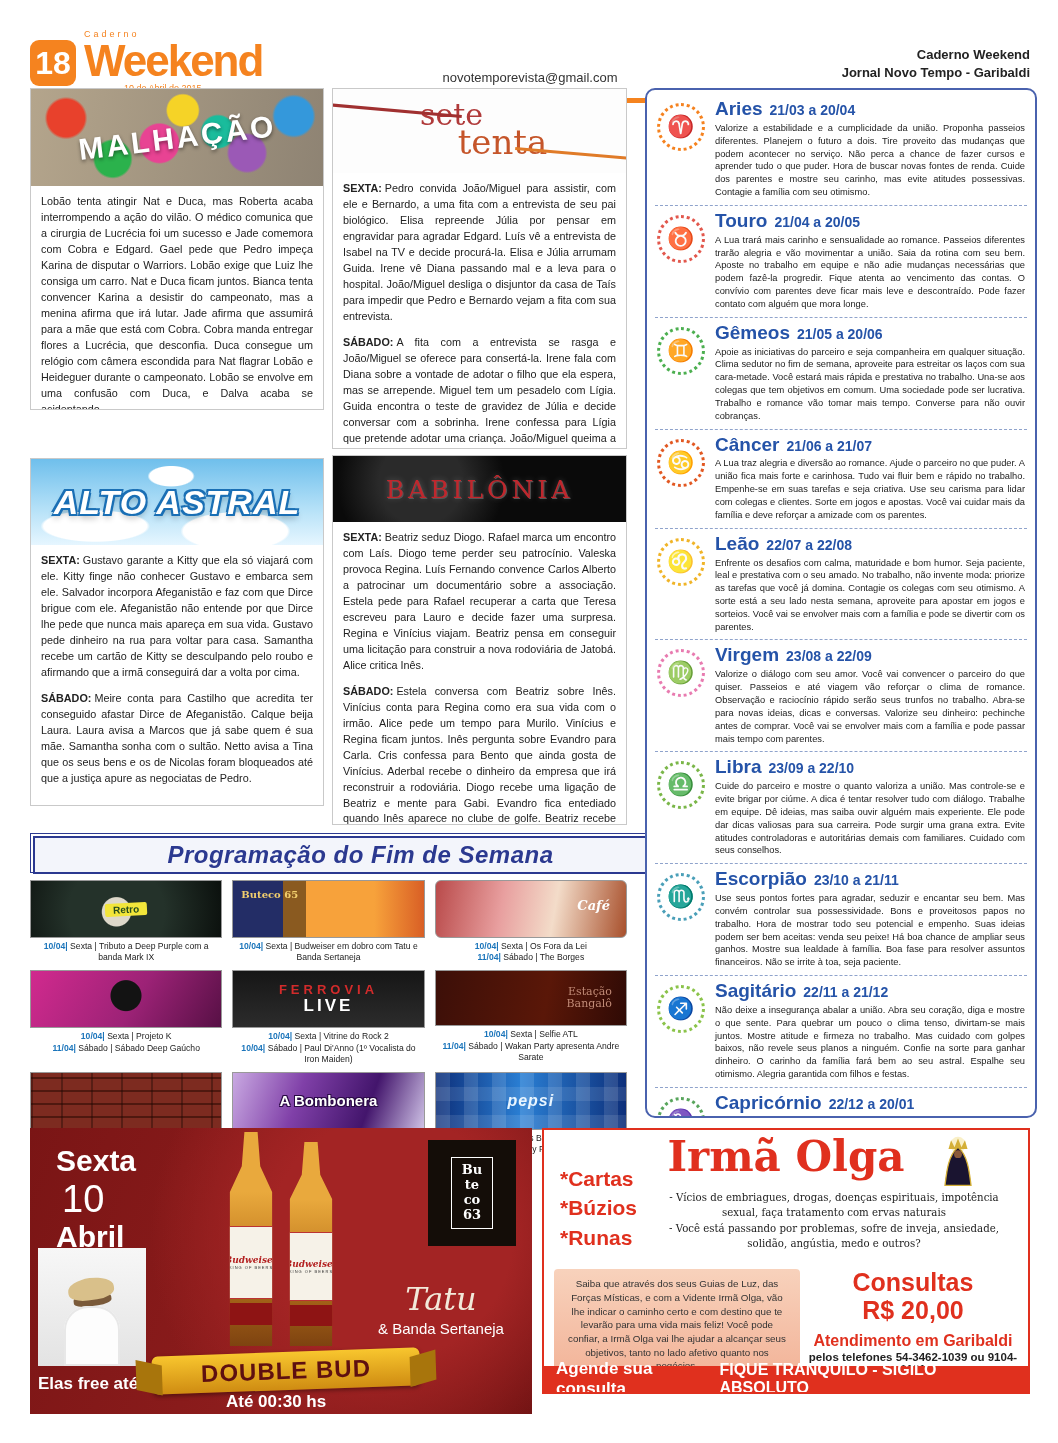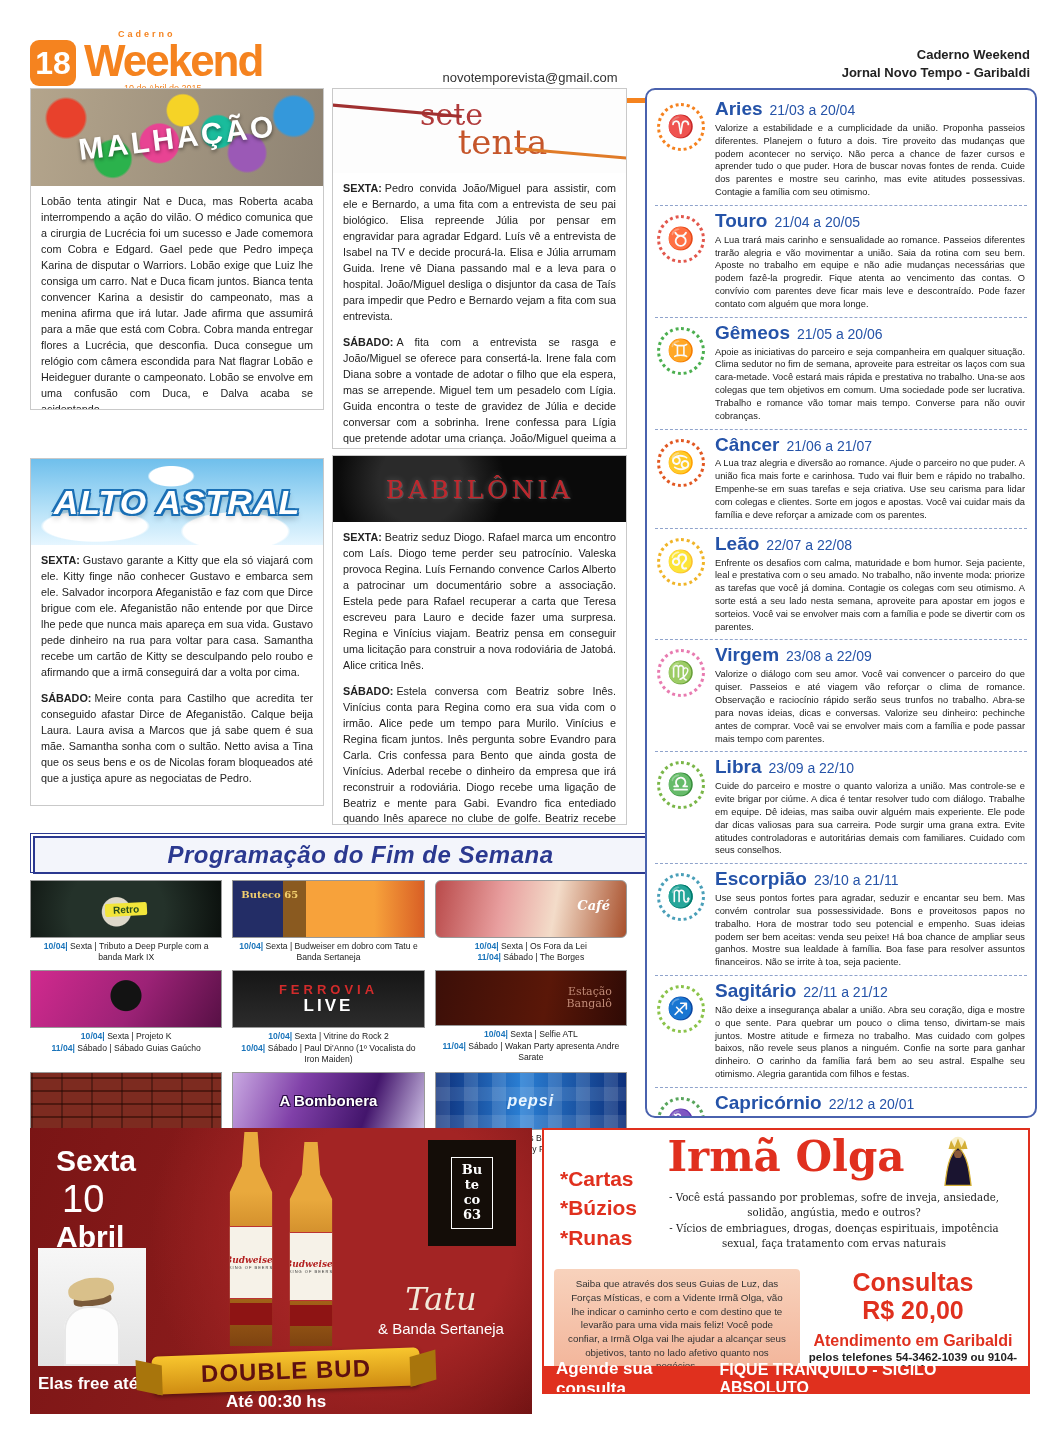--- a/index.html
+++ b/index.html
@@ -6,21 +6,21 @@
   .page{position:relative;width:1058px;height:1443px;background:#fff;overflow:hidden;
         font-family:"Liberation Sans",sans-serif;color:#222;}
   .abs{position:absolute;}
 
   
   .page-header{position:absolute;left:30px;top:38px;right:28px;height:64px;}
   .pagenum{position:absolute;left:0;top:2px;width:46px;height:46px;background:#f5831f;
            border-radius:9px;color:#fff;font-weight:bold;font-size:32px;display:flex;
            align-items:center;justify-content:center;}
   .logo-weekend{position:absolute;left:54px;top:-8px;line-height:1;}
-  .logo-weekend .caderno{display:block;color:#f5831f;font-size:9px;letter-spacing:3px;margin-left:34px;font-weight:bold;}
+  .logo-weekend .caderno{display:block;color:#f5831f;font-size:9px;letter-spacing:3px;}
   .logo-weekend .wk{display:block;color:#f5831f;font-weight:bold;font-size:44px;letter-spacing:-2px;}
   .logo-weekend .dt{display:block;color:#f5831f;font-size:9px;margin-left:40px;margin-top:1px;}
   .hdr-email{position:absolute;left:250px;right:250px;top:32px;text-align:center;font-size:13px;color:#333;}
   .hdr-right{position:absolute;right:0;top:8px;text-align:right;font-size:13px;font-weight:bold;color:#222;line-height:1.35;}
   .hdr-rule{position:absolute;left:355px;right:0;top:60px;height:5px;background:#f5831f;border-radius:3px;}
 
   
   .soap{position:absolute;border:1px solid #c9c9c9;background:#fff;overflow:hidden;}
   .box-malhacao{left:30px;top:88px;width:292px;height:320px;}
   .box-setevidas{left:332px;top:88px;width:293px;height:359px;}
@@ -94,21 +94,21 @@
   
   .horoscope{left:645px;top:88px;width:392px;height:1030px;border:2px solid #4a62ae;border-radius:10px;
              background:#fff;box-sizing:border-box;padding:4px 8px;overflow:hidden;}
   .sign-row{display:flex;padding:5px 2px 6px;border-bottom:1px dashed #8fa3cc;}
   .sign-row:last-child{border-bottom:none;}
   .sign-icon{width:42px;height:42px;border-radius:50%;border:3px dotted currentColor;display:flex;
              align-items:center;justify-content:center;flex:none;margin:4px 10px 0 0;}
   .sign-icon .glyph{font-size:22px;font-weight:bold;}
   .sign-title{line-height:1.1;margin-bottom:2px;}
   .sign-name{color:#2553a8;font-weight:bold;font-size:19px;}
-  .sign-dates{color:#2553a8;font-weight:normal;font-size:14px;margin-left:7px;}
+  .sign-dates{color:#2553a8;font-weight:bold;font-size:14px;margin-left:7px;}
   .sign-text{font-size:9.3px;text-align:justify;line-height:1.38;color:#222;margin:0;}
 
   
   .ad-buteco{left:30px;top:1128px;width:502px;height:286px;background:
      radial-gradient(circle at 72% 38%,#a32424 0 30%,transparent 60%),
      linear-gradient(110deg,#7a1515,#8e1d1d 55%,#6b1111);overflow:hidden;}
   .b-day{position:absolute;left:26px;top:16px;color:#fff;font-weight:bold;line-height:1.12;}
   .b-day .d1{font-size:30px;display:block;}
   .b-day .d2{font-size:38px;display:block;font-weight:normal;margin-left:6px;}
   .b-day .d3{font-size:30px;display:block;}
@@ -253,21 +253,21 @@
         </div>
         <div class="caption">
           <div class="cap-line"><span class="cap-date">10/04|</span><span> Sexta | Os Fora da Lei</span></div>
           <div class="cap-line"><span class="cap-date">11/04|</span><span> Sábado | The Borges</span></div>
         </div>
       </div>
       <div class="event-card">
         <div class="thumb t-projetok"></div>
         <div class="caption">
           <div class="cap-line"><span class="cap-date">10/04|</span><span> Sexta | Projeto K</span></div>
-          <div class="cap-line"><span class="cap-date">11/04|</span><span> Sábado | Sábado Guias Gaúcho</span></div>
+          <div class="cap-line"><span class="cap-date">11/04|</span><span> Sábado | Sábado Deep Gaúcho</span></div>
         </div>
       </div>
       <div class="event-card">
         <div class="thumb t-ferrovia">
           <span>FERROVIA</span>
           <span>LIVE</span>
         </div>
         <div class="caption">
           <div class="cap-line"><span class="cap-date">10/04|</span><span> Sexta | Vitrine do Rock 2</span></div>
           <div class="cap-line"><span class="cap-date">10/04|</span><span> Sábado | Paul Di'Anno (1º Vocalista do Iron Maiden)</span></div>
@@ -453,22 +453,22 @@
       <span class="olga-madonna">
         <svg width="36" height="52" viewBox="0 0 40 60">
           <circle cx="20" cy="10" r="9" fill="#f7e9b0" opacity="0.7"></circle>
           <path d="M9 15 L12 5 L16 13 L20 3 L24 13 L28 5 L31 15 Z" fill="#d4af37"></path>
           <path d="M20 13 C9 22 7 40 5 57 L35 57 C33 40 31 22 20 13 Z" fill="#1a1430" stroke="#d4af37" stroke-width="1.5"></path>
           <circle cx="20" cy="21" r="4.5" fill="#8a5a3a"></circle>
         </svg>
       </span>
     </div>
     <div class="olga-lines">
+      <div>- Vícios de embriagues, drogas, doenças espirituais, impotência sexual, faça tratamento com ervas naturais</div>
       <div>- Você está passando por problemas, sofre de inveja, ansiedade, solidão, angústia, medo e outros?</div>
-      <div>- Vícios de embriagues, drogas, doenças espirituais, impotência sexual, faça tratamento com ervas naturais</div>
     </div>
     <div class="olga-mid">
       <div class="pink">
         <p>Saiba que através dos seus Guias de Luz, das Forças Místicas, e com a Vidente Irmã Olga, vão lhe indicar o caminho certo e com destino que te levarão para uma vida mais feliz! Você pode confiar, a Irmã Olga vai lhe ajudar a alcançar seus objetivos, tanto no lado afetivo quanto nos negócios.</p>
         <p class="bold">Consultas e trabalhos com seriedade e segurança.</p>
 
       </div>
       <div class="olga-right">
         <div class="consultas">Consultas</div>
         <div class="consultas">R$ 20,00</div>

